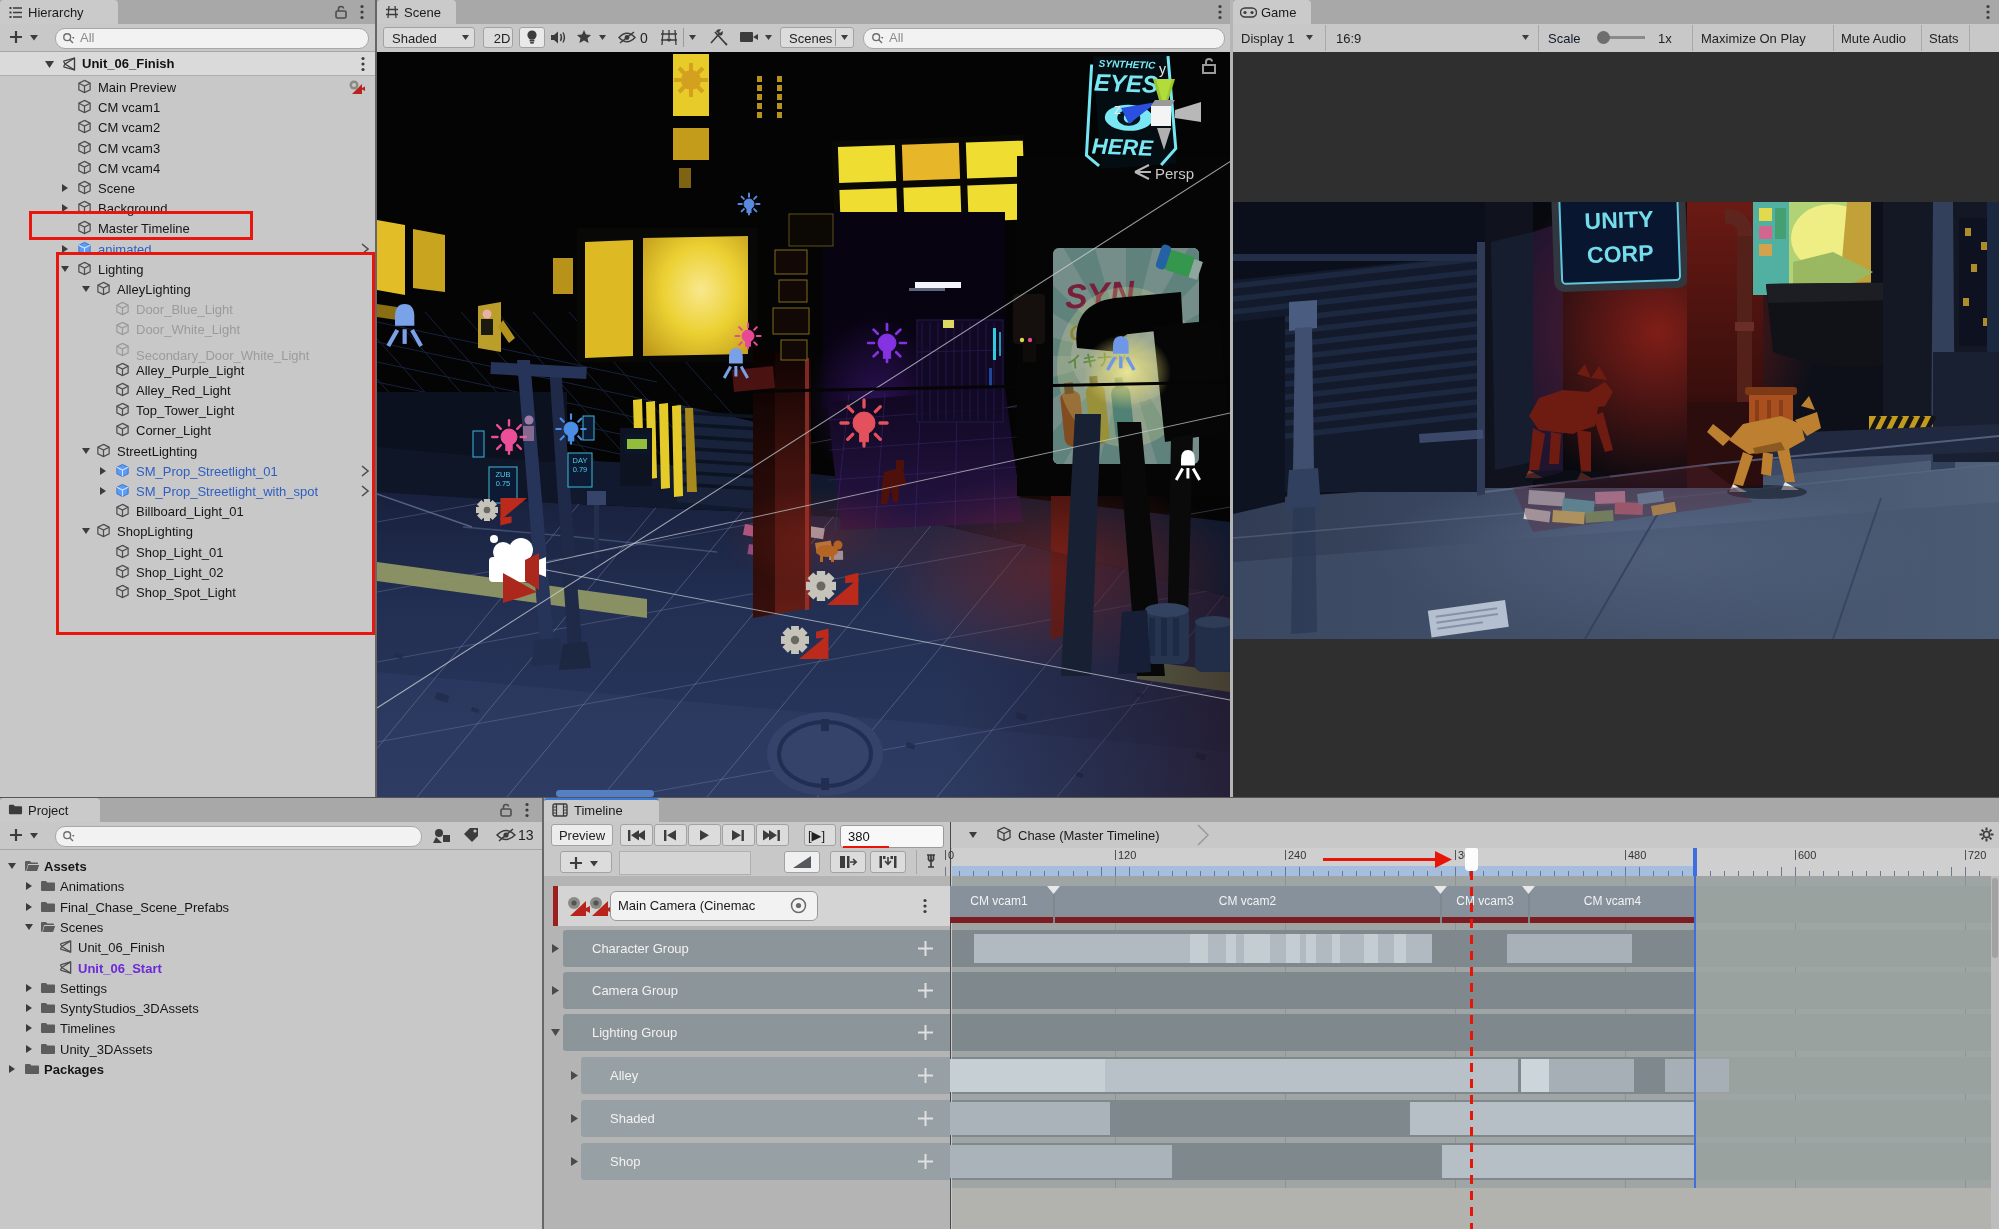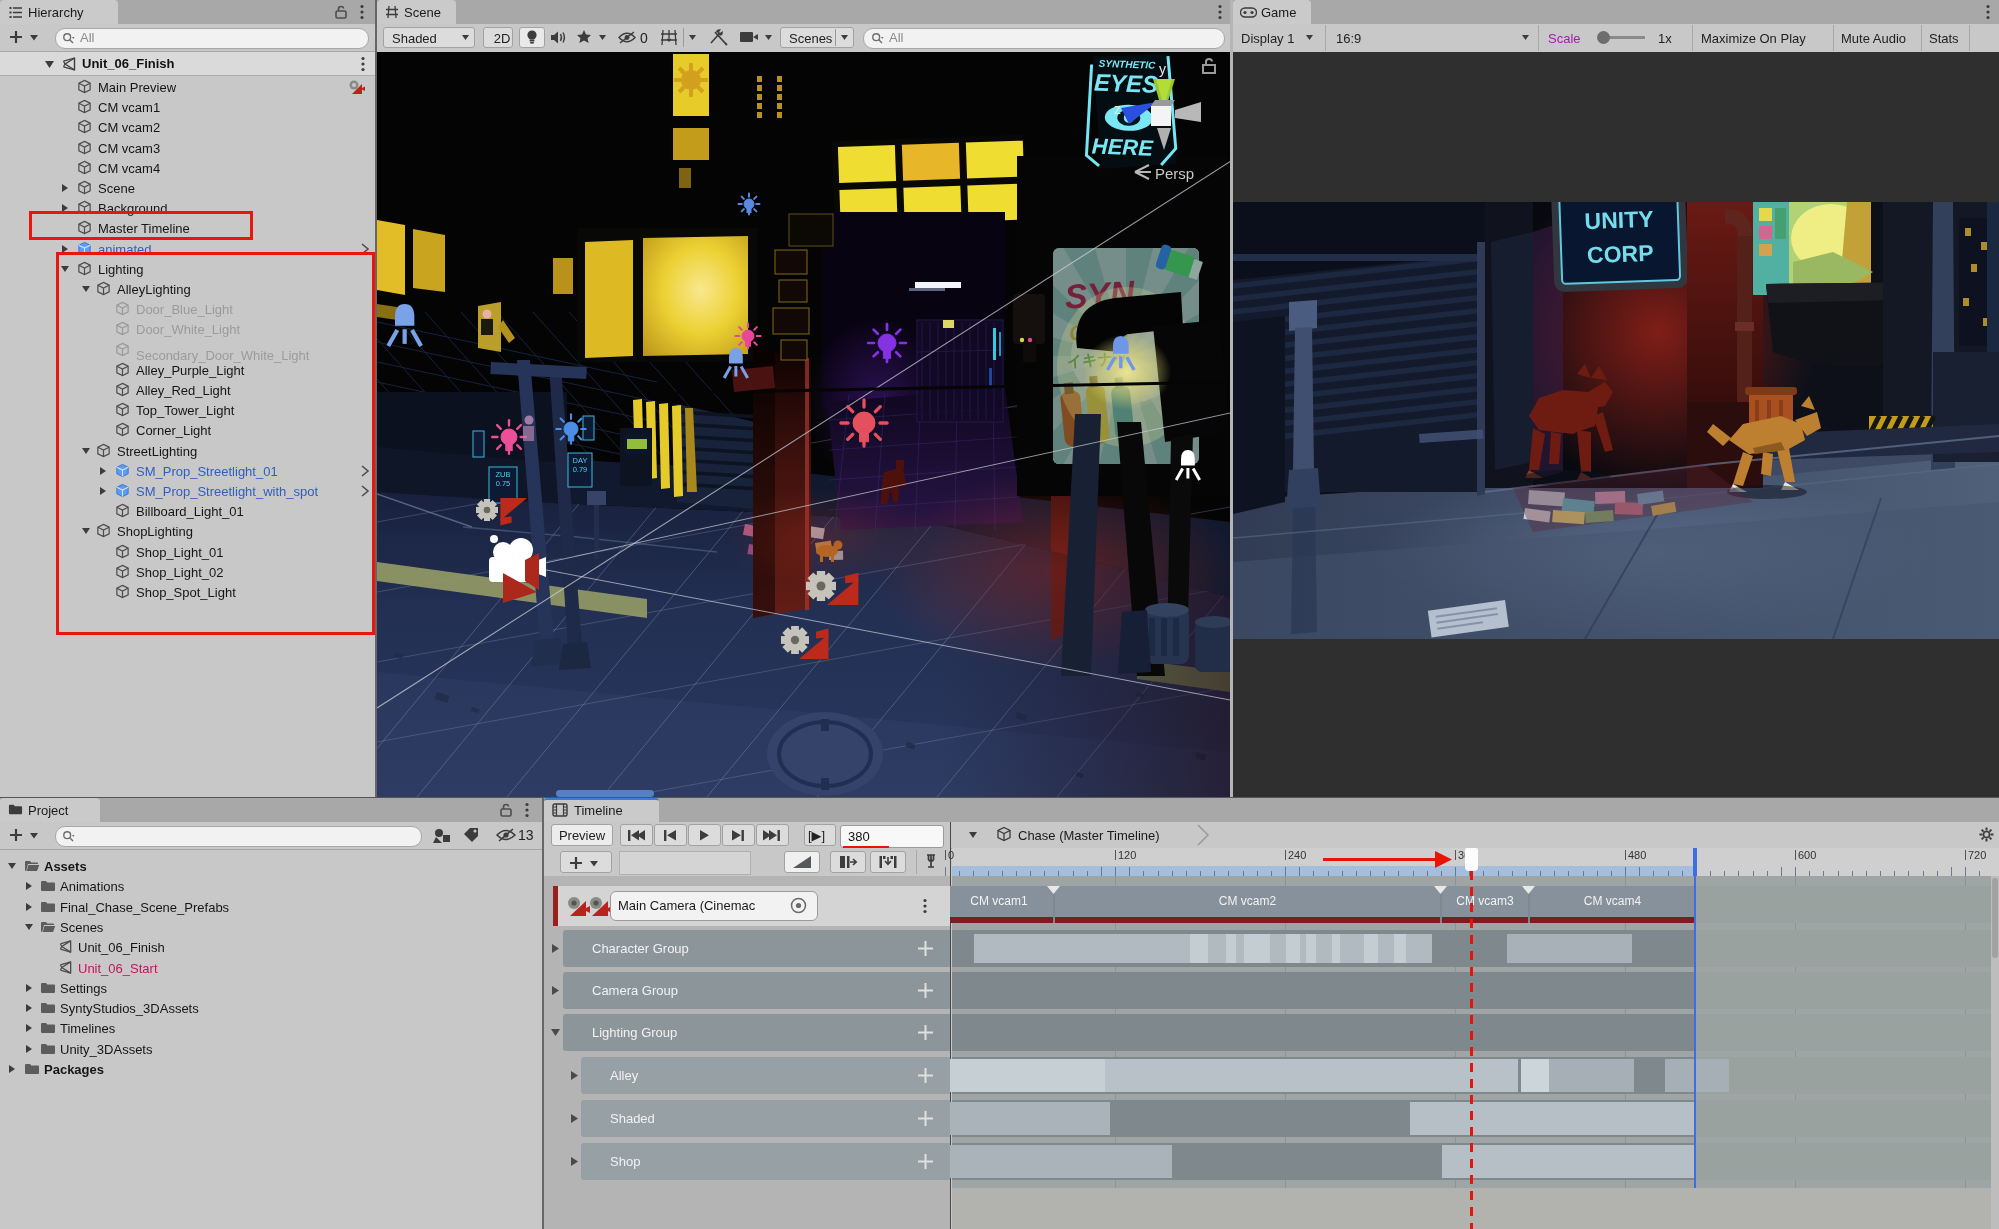--- a/index.html
+++ b/index.html
@@ -809,21 +809,21 @@
       <div class="t13" style="position:absolute;left:8px;top:30px;color:#222">Display 1</div>
       <svg style="position:absolute;left:72px;top:33px" width="9" height="9" viewBox="0 0 9 9">
         <polygon points="1,2 8,2 4.5,7" fill="#3c3c3c"></polygon>
       </svg>
       <div style="position:absolute;left:92px;top:25px;width:1px;height:26px;background:#a8a8a8"></div>
       <div class="t13" style="position:absolute;left:103px;top:30px;color:#222">16:9</div>
       <svg style="position:absolute;left:288px;top:33px" width="9" height="9" viewBox="0 0 9 9">
         <polygon points="1,2 8,2 4.5,7" fill="#3c3c3c"></polygon>
       </svg>
       <div style="position:absolute;left:305px;top:25px;width:1px;height:26px;background:#a8a8a8"></div>
-      <div class="t13" style="position:absolute;left:315px;top:30px;color:#a21caf">Scale</div>
+      <div class="t13" style="position:absolute;left:315px;top:30px;color:#0f172a">Scale</div>
       <div style="position:absolute;left:372px;top:36px;width:40px;height:3px;background:#8a8a8a"></div>
       <div style="position:absolute;left:364px;top:31px;width:13px;height:13px;border-radius:50%;background:#6e6e6e"></div>
       <div class="t13" style="position:absolute;left:425px;top:30px;color:#222">1x</div>
       <div style="position:absolute;left:459px;top:25px;width:1px;height:26px;background:#a8a8a8"></div>
       <div class="t13" style="position:absolute;left:468px;top:30px;color:#222">Maximize On Play</div>
       <div style="position:absolute;left:600px;top:25px;width:1px;height:26px;background:#a8a8a8"></div>
       <div class="t13" style="position:absolute;left:608px;top:30px;color:#222">Mute Audio</div>
       <div style="position:absolute;left:688px;top:25px;width:1px;height:26px;background:#a8a8a8"></div>
       <div class="t13" style="position:absolute;left:696px;top:30px;color:#222">Stats</div>
       <div style="position:absolute;left:736px;top:25px;width:1px;height:26px;background:#a8a8a8"></div>
@@ -1047,21 +1047,21 @@
       <div class="t13" style="position:absolute;left:60px;top:120.89999999999999px;font-weight:normal;color:#161616">Scenes</div>
       <svg style="position:absolute;left:58px;top:141.2px" width="15" height="15" viewBox="0 0 16 16">
 <path d="M13.5 2 L13.5 14 L4 8 Z" fill="none" stroke="#4d4d4d" stroke-width="1.4" stroke-linejoin="round"></path>
 <path d="M13.5 2 L2.5 5.2 M13.5 14 L2.5 10.8 M4 8 L2.5 5.2 M4 8 L2.5 10.8" stroke="#4d4d4d" stroke-width="1.2" fill="none"></path>
       </svg>
       <div class="t13" style="position:absolute;left:78px;top:141.2px;font-weight:normal;color:#161616">Unit_06_Finish</div>
       <svg style="position:absolute;left:58px;top:161.5px" width="15" height="15" viewBox="0 0 16 16">
 <path d="M13.5 2 L13.5 14 L4 8 Z" fill="none" stroke="#4d4d4d" stroke-width="1.4" stroke-linejoin="round"></path>
 <path d="M13.5 2 L2.5 5.2 M13.5 14 L2.5 10.8 M4 8 L2.5 5.2 M4 8 L2.5 10.8" stroke="#4d4d4d" stroke-width="1.2" fill="none"></path>
       </svg>
-      <div class="t13" style="position:absolute;left:78px;top:161.5px;font-weight:normal;color:#be185d">Unit_06_Start</div>
+      <div class="t13" style="position:absolute;left:78px;top:161.5px;font-weight:bold;color:#6d28d9">Unit_06_Start</div>
       <svg style="position:absolute;left:24px;top:184.8px" width="10" height="10" viewBox="0 0 10 10">
         <polygon points="2,1 8,5.0 2,9" fill="#3c3c3c"></polygon>
       </svg>
       <svg style="position:absolute;left:40px;top:181.8px" width="16" height="16" viewBox="0 0 16 16">
         <path d="M1 4 Q1 3 2 3 L6 3 L7.3 4.5 L14 4.5 Q15 4.5 15 5.5 L15 12 Q15 13 14 13 L2 13 Q1 13 1 12 Z" fill="#5c5c5c"></path>
       </svg>
       <div class="t13" style="position:absolute;left:60px;top:181.8px;font-weight:normal;color:#161616">Settings</div>
       <svg style="position:absolute;left:24px;top:205.10000000000002px" width="10" height="10" viewBox="0 0 10 10">
         <polygon points="2,1 8,5.0 2,9" fill="#3c3c3c"></polygon>
       </svg>

